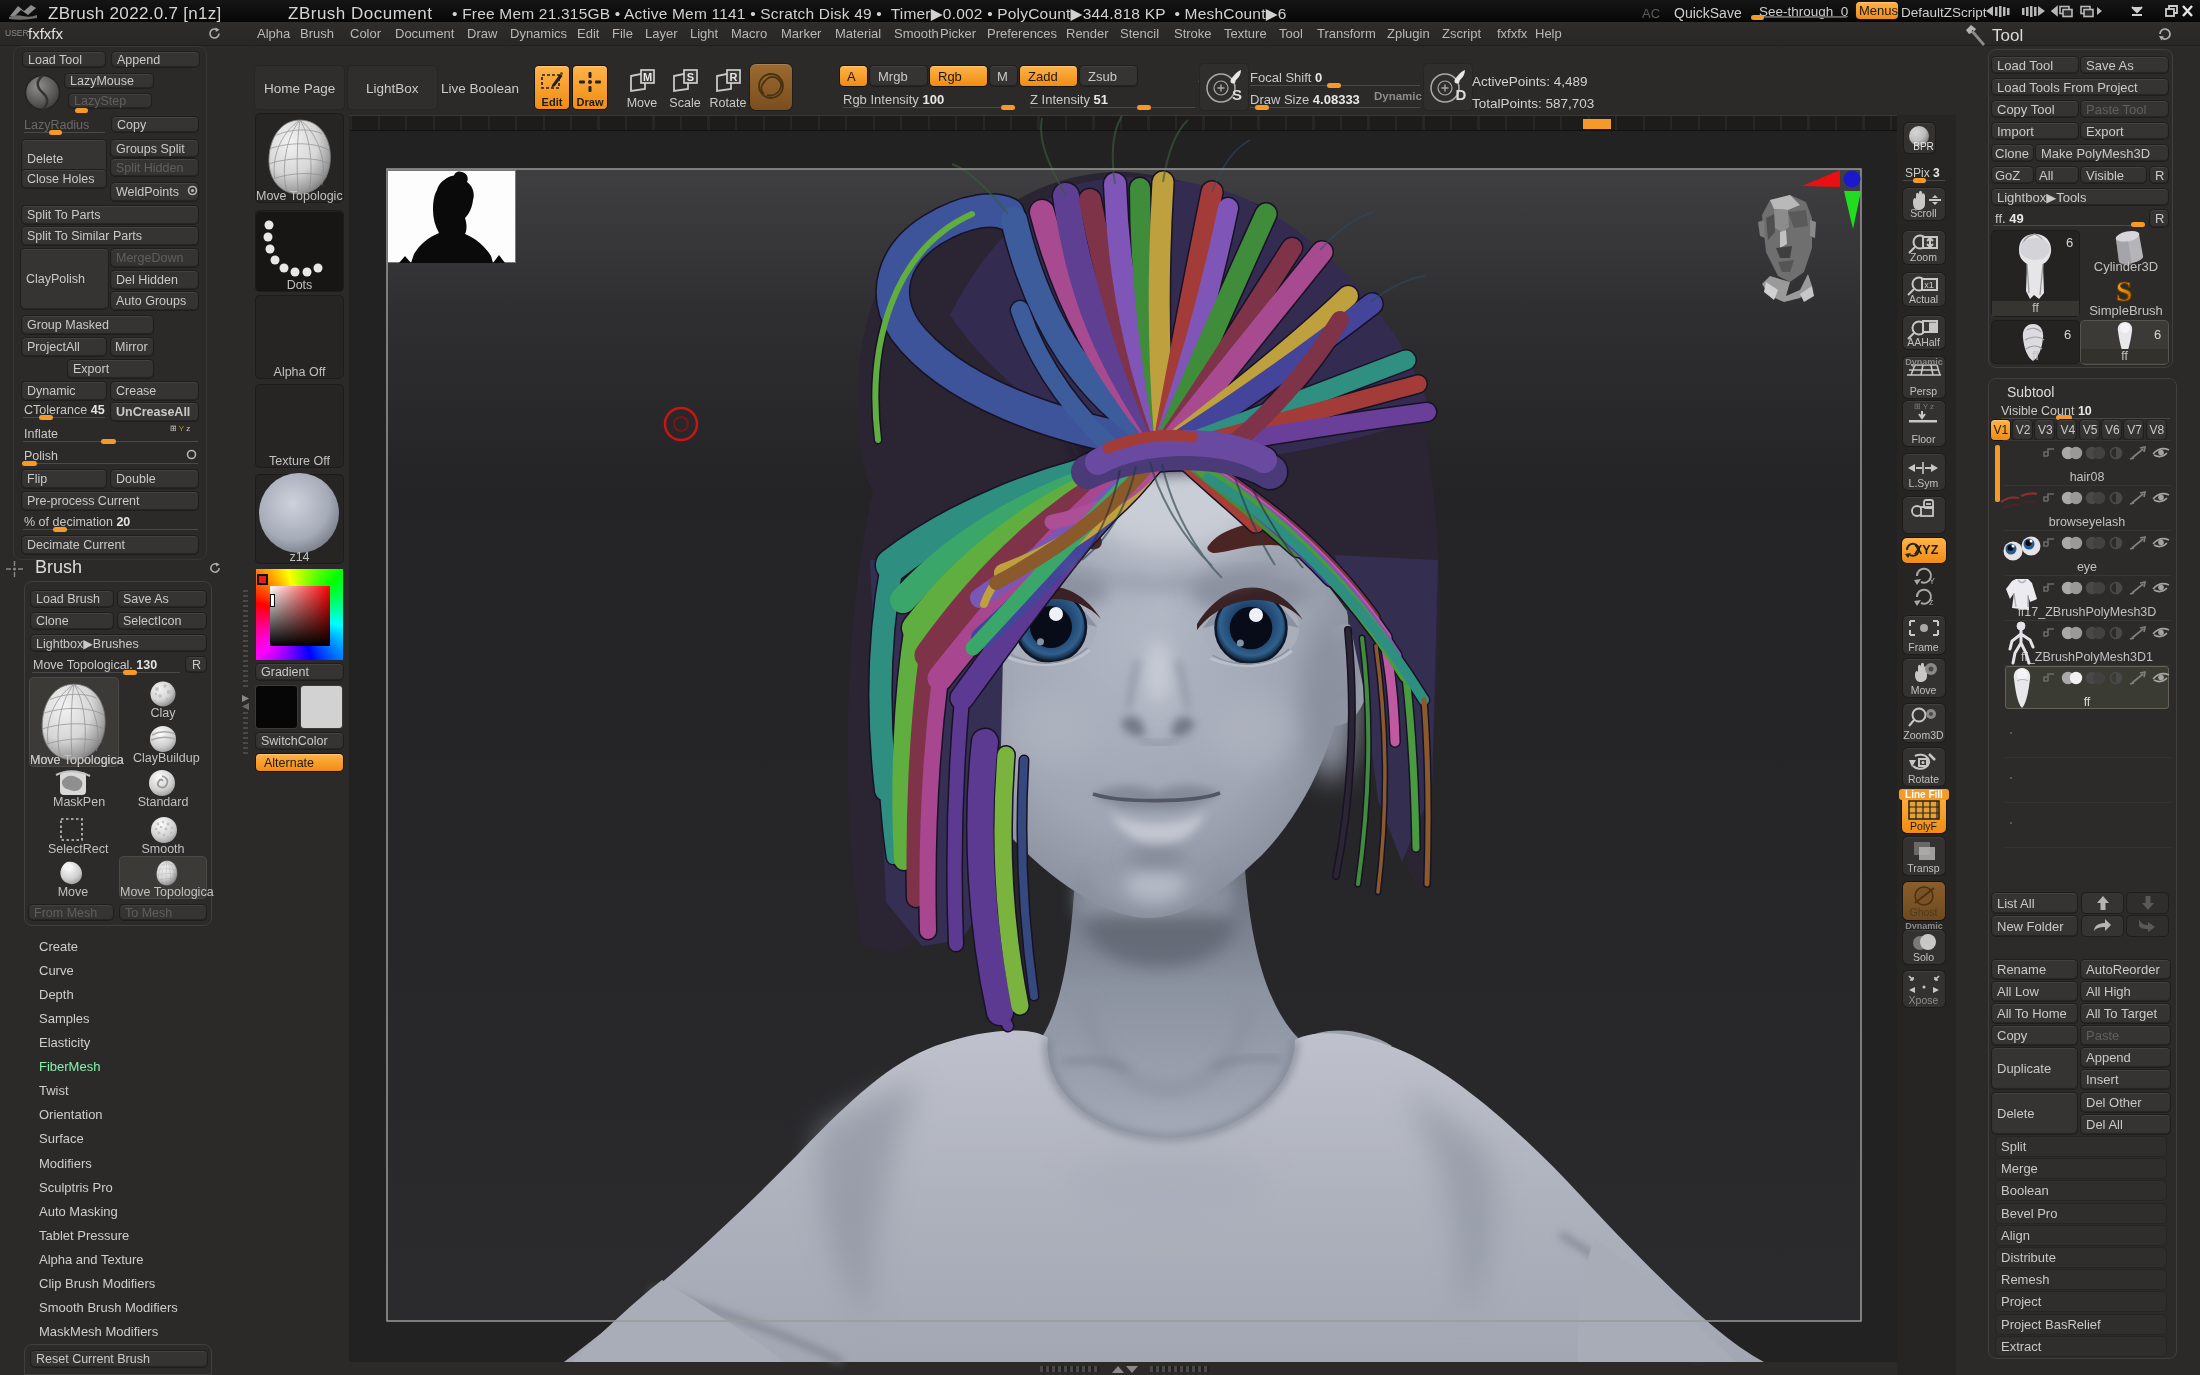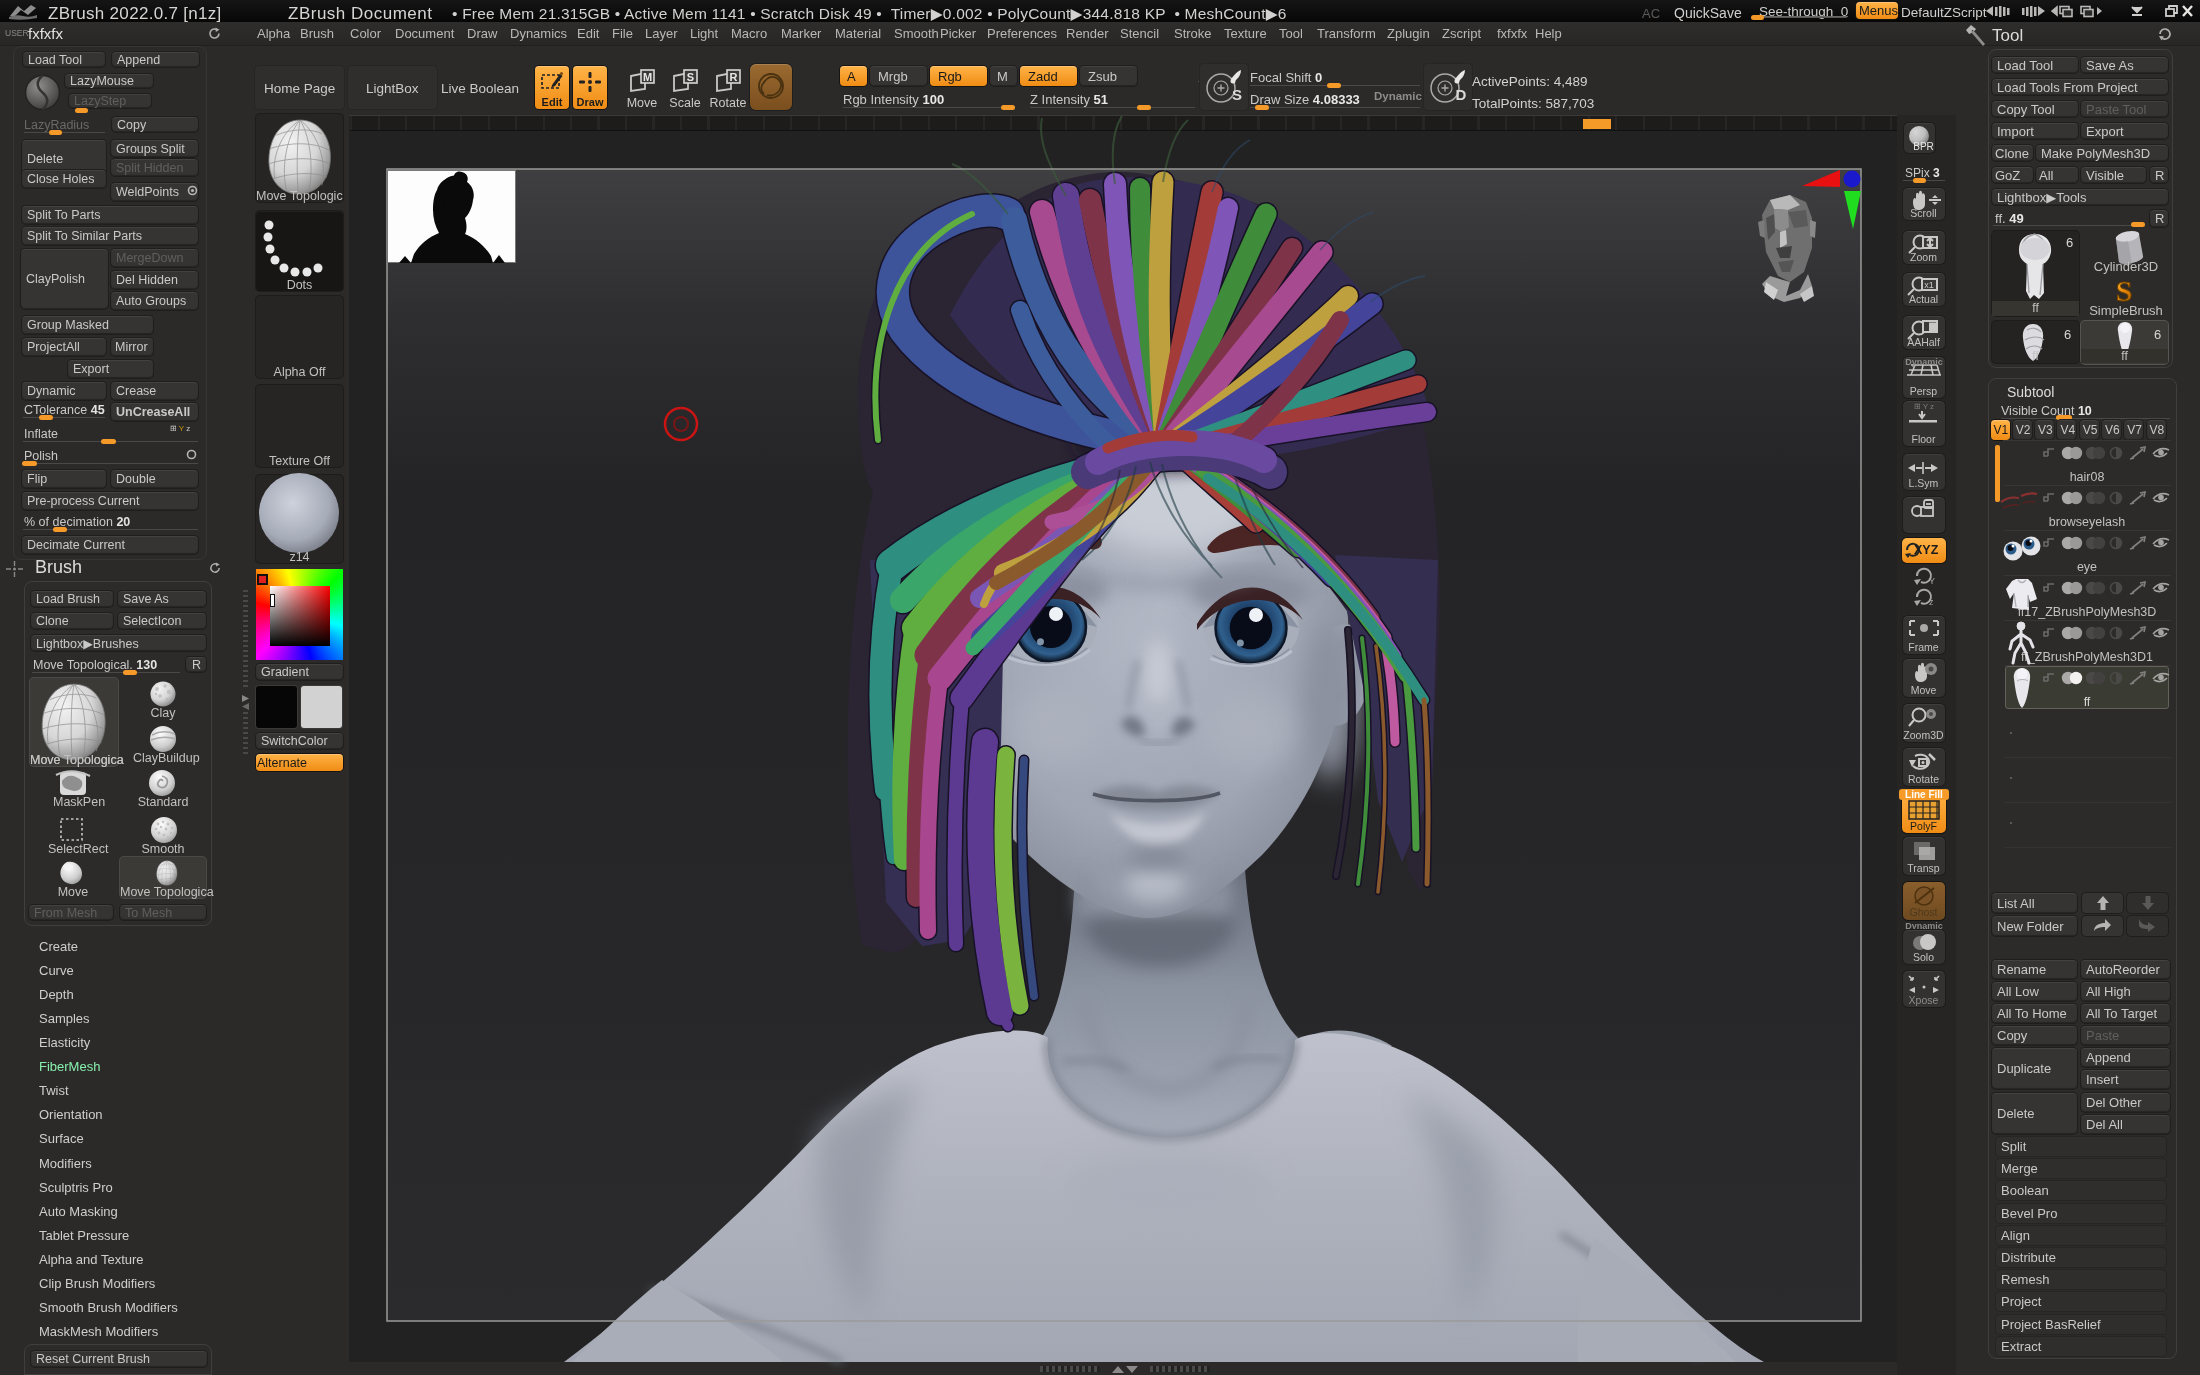--- a/index.html
+++ b/index.html
@@ -349,21 +349,21 @@
   </svg>
 <div class="tlabel" style="left:256px;top:550px;width:87px">z14</div>
 <div class="a" style="left:256px;top:569px;width:87px;height:91px;background:conic-gradient(from 225deg at 50% 50%, #f0f, #f00, #ff0, #0f0, #0ff, #00f, #f0f)"></div>
 <div class="a" style="left:270px;top:586px;width:60px;height:60px;background:linear-gradient(to bottom,rgba(0,0,0,0) 0%,#000 100%),linear-gradient(to right,#fff,#f00)"></div>
 <div class="a" style="left:257px;top:574px;width:11px;height:11px;background:#e02020;border:2px solid #111"></div>
 <div class="a" style="left:270px;top:594px;width:5px;height:13px;background:#fff;border:1px solid #111"></div>
 <div class="btn " style="left:256px;top:664px;width:87px;height:16px;padding-left:5px;">Gradient</div>
 <div class="a" style="left:256px;top:686px;width:41px;height:42px;background:#060606;border-radius:3px;box-shadow:0 0 0 1px #3a3938"></div>
 <div class="a" style="left:301px;top:686px;width:41px;height:42px;background:#d2d2d2;border-radius:3px;box-shadow:0 0 0 1px #3a3938"></div>
 <div class="btn " style="left:256px;top:733px;width:87px;height:16px;padding-left:5px;">SwitchColor</div>
-<div class="btn orange" style="left:256px;top:754px;width:87px;height:17px;padding-left:1px;">Alternate</div>
+<div class="btn orange" style="left:256px;top:754px;width:87px;height:17px;padding-left:8px;">Alternate</div>
 <div class="btn flat" style="left:255px;top:66px;width:89px;height:43px;"></div>
 <div class="lbl" style="left:264px;top:81px;font-size:13.5px;color:#cbcac9">Home Page</div>
 <div class="btn flat" style="left:348px;top:66px;width:89px;height:43px;"></div>
 <div class="lbl" style="left:366px;top:81px;font-size:13.5px;color:#cbcac9">LightBox</div>
 <div class="lbl" style="left:441px;top:81px;font-size:13.5px;color:#cbcac9">Live Boolean</div>
 <div class="btn orange" style="left:535px;top:66px;width:34px;height:43px;"></div>
 <svg class="a" style="left:540px;top:71px" width="24" height="22" viewBox="0 0 24 22">
 <rect x="2" y="4" width="17" height="13" fill="none" stroke="#222" stroke-width="1.7" stroke-dasharray="3 2"></rect>
 <path d="M12 14 L20 3 L22.5 5 L15 15 L11.5 16.5 Z" fill="#222"></path>
     <circle cx="21.5" cy="2.5" r="1.5" fill="#7a4a10"></circle>

